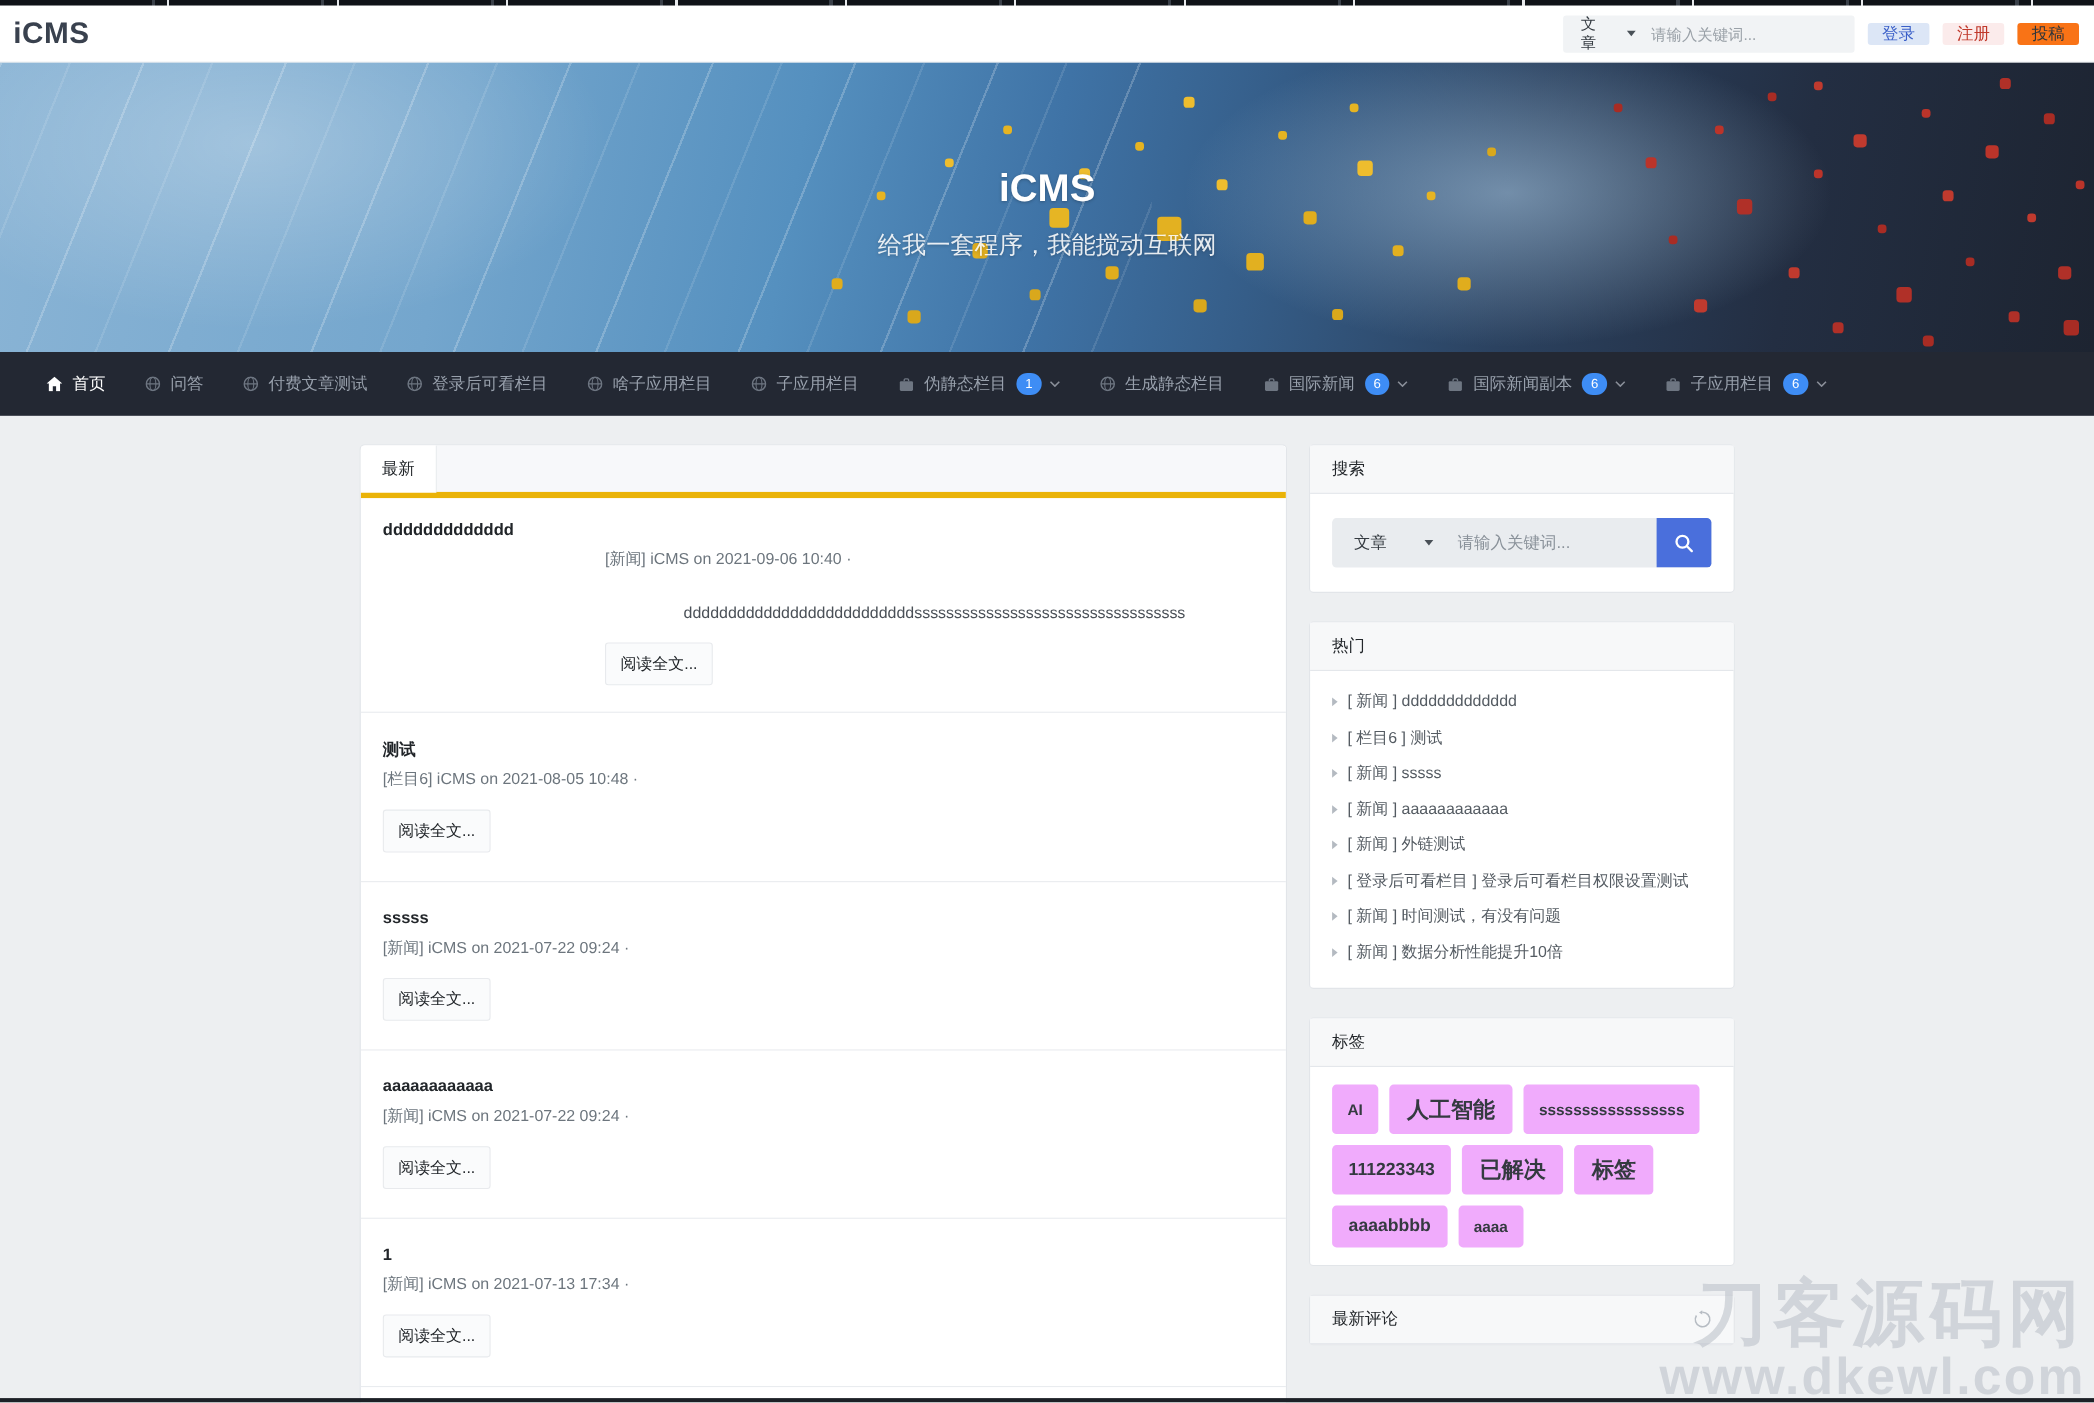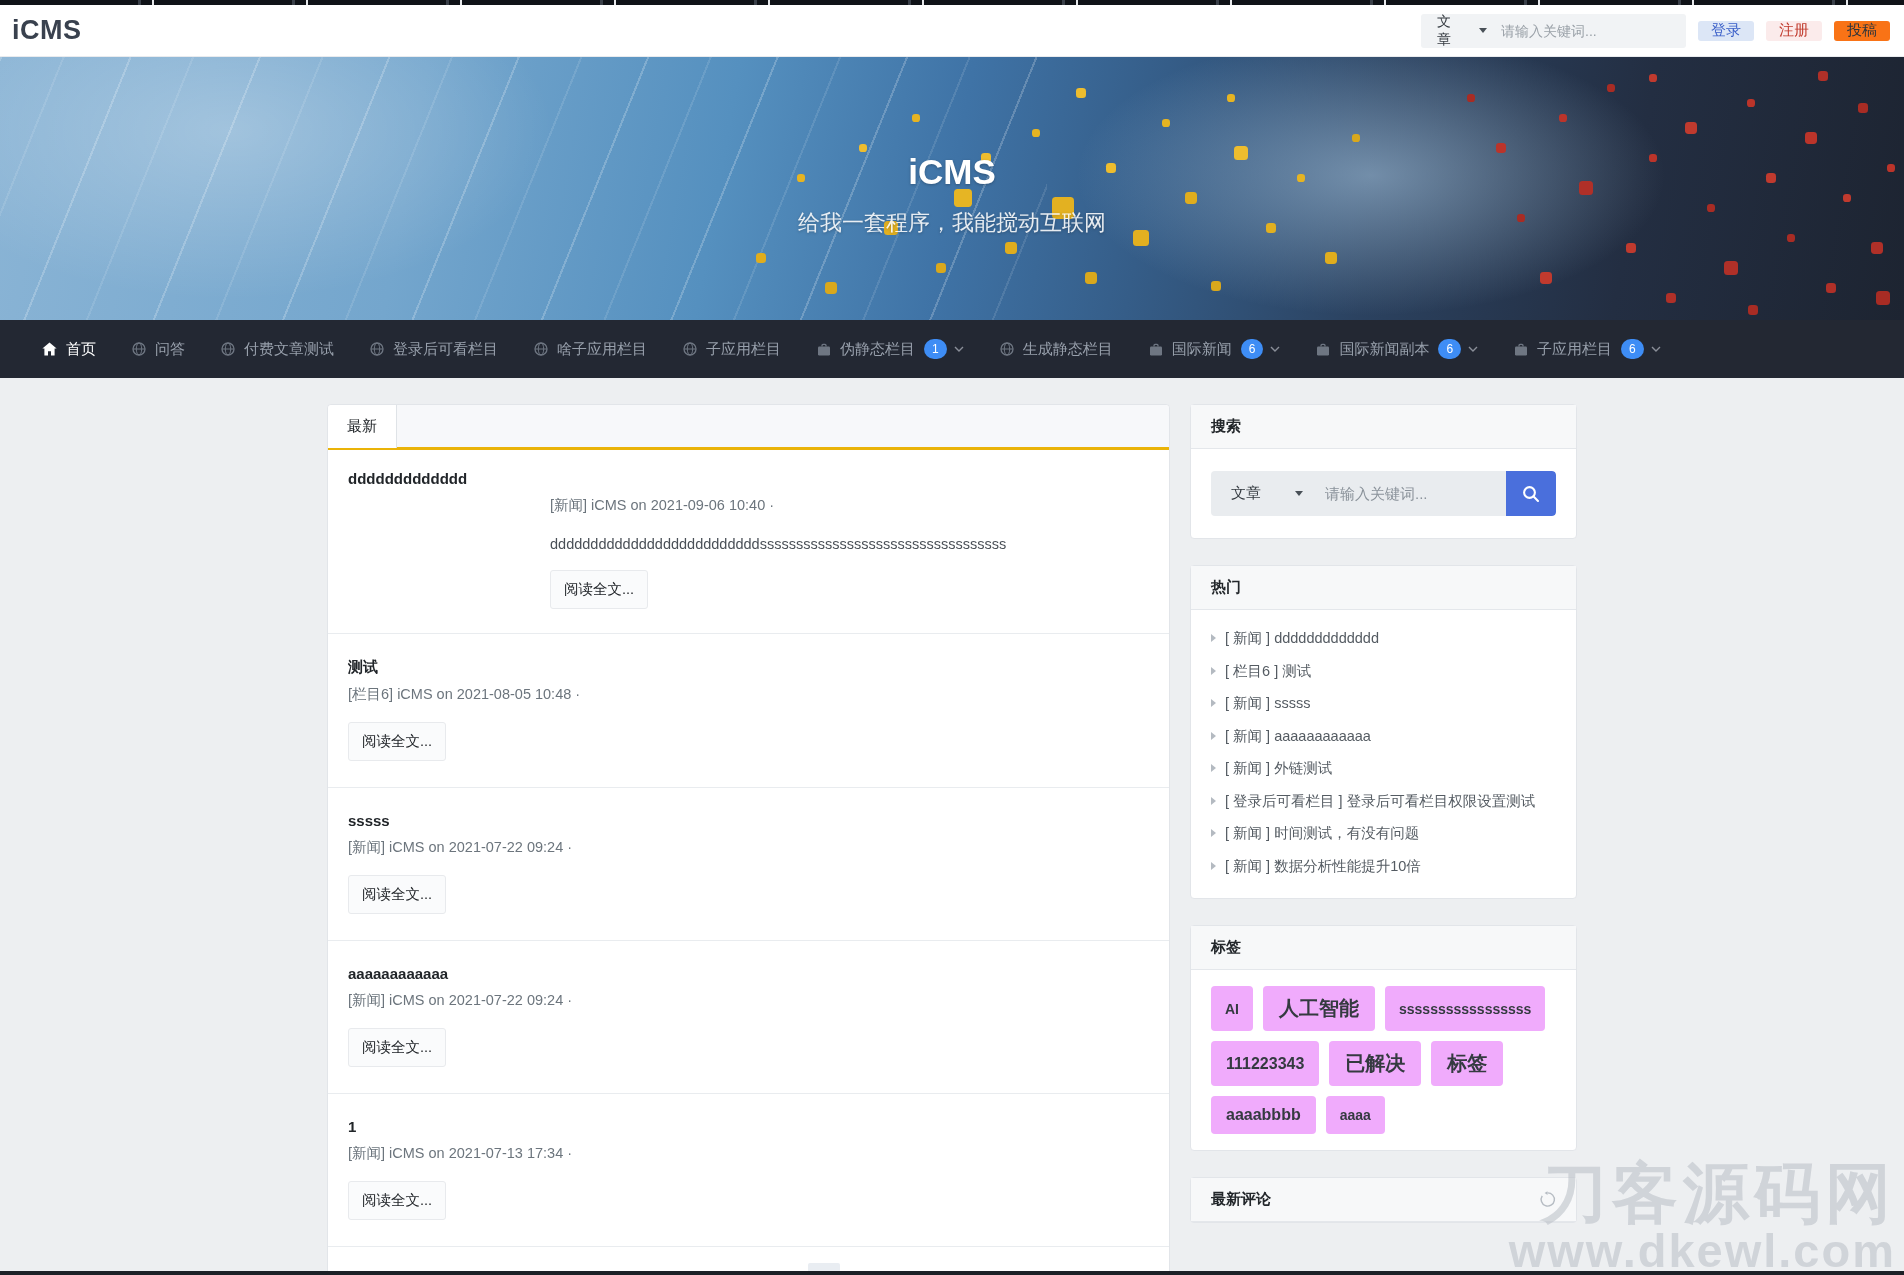--- a/index.html
+++ b/index.html
@@ -68,31 +68,31 @@
   .chev { margin-left:-2px; }
 
   
   .content { padding-top:26px; }
   .container { width:1250px; margin:0 auto; display:flex; gap:20px; align-items:flex-start; }
   .main-col { width:843px; }
   .side-col { width:387px; }
   .card { background:#fff; border:1px solid #e2e5e9; border-radius:4px; }
   .card + .card { margin-top:26px; }
   .card-header { background:#f7f8f9; border-bottom:1px solid #e4e7eb; padding:12px 20px; font-size:15px; color:#23272b;
-    display:flex; align-items:center; justify-content:space-between;font-weight:bold; }
-
-  
-  .tabs { display:flex; background:#f7f8fa; border-bottom:3px solid #eab308; border-radius:4px 4px 0 0; }
+    display:flex; align-items:center; justify-content:space-between; }
+
+  
+  .tabs { display:flex; background:#f7f8fa; border-bottom:6px solid #eab308; border-radius:4px 4px 0 0; }
   .tab { padding:12px 19px; font-size:15px; color:#23272b; cursor:pointer; }
   .tab.active { background:#fff; border-right:1px solid #dfe3e7; margin-bottom:-1px; border-radius:4px 0 0 0; }
   .article { padding:24px 20px 26px; border-bottom:1px solid #e9ecef; }
   .article.first { padding:20px 20px 24px; }
   .article .title { font-size:15px; font-weight:700; color:#212529; cursor:pointer; display:inline-block; }
   .article .meta { margin-top:8px; font-size:14.5px; color:#6c757d; }
-  .article .excerpt { margin-top:21px; font-size:14.5px; color:#4a5057; }
+  .article .excerpt { margin-top:32px; font-size:14.5px; color:#4a5057;text-align:center; }
   .article .readmore { display:inline-block; margin-top:18px; padding:9px 13px; background:#fafbfc; border:1px solid #e8eaed;
     border-radius:3px; font-size:14.5px; color:#212529; cursor:pointer; }
   .article.first .abody { margin-left:202px; }
   .pagination { display:flex; justify-content:flex-end; align-items:center; gap:26px; padding:16px 22px; font-size:15px; color:#3b4248; }
   .pg { cursor:pointer; }
   .pg.active { background:#e9edf2; color:#6f8fd2; padding:8px 12px; border-radius:2px; }
   .pg.label { cursor:default; }
 
   
   .sb-body { padding:22px 20px; }

